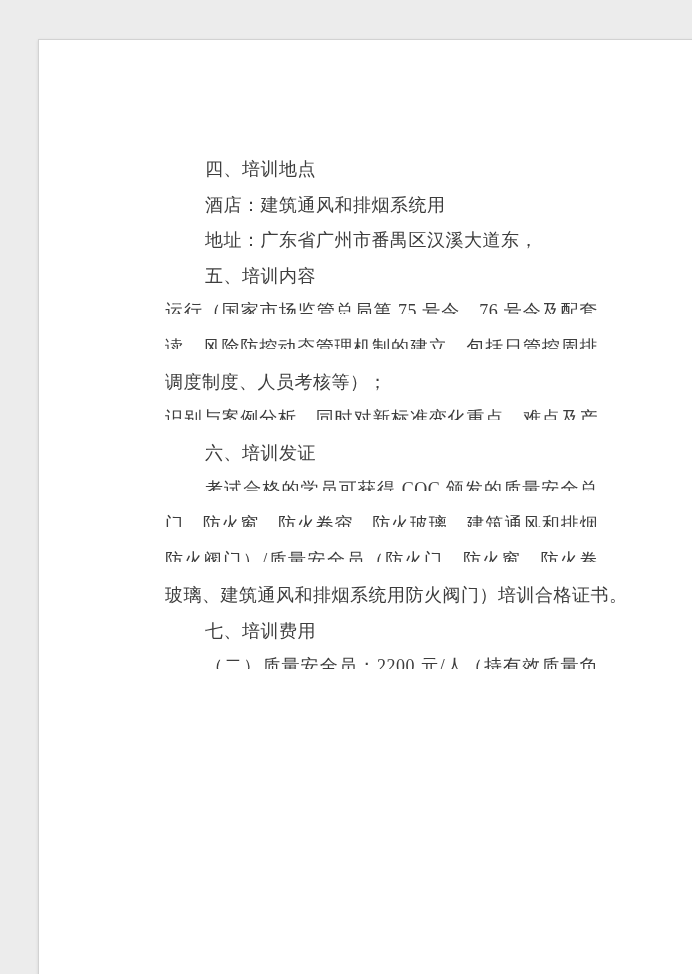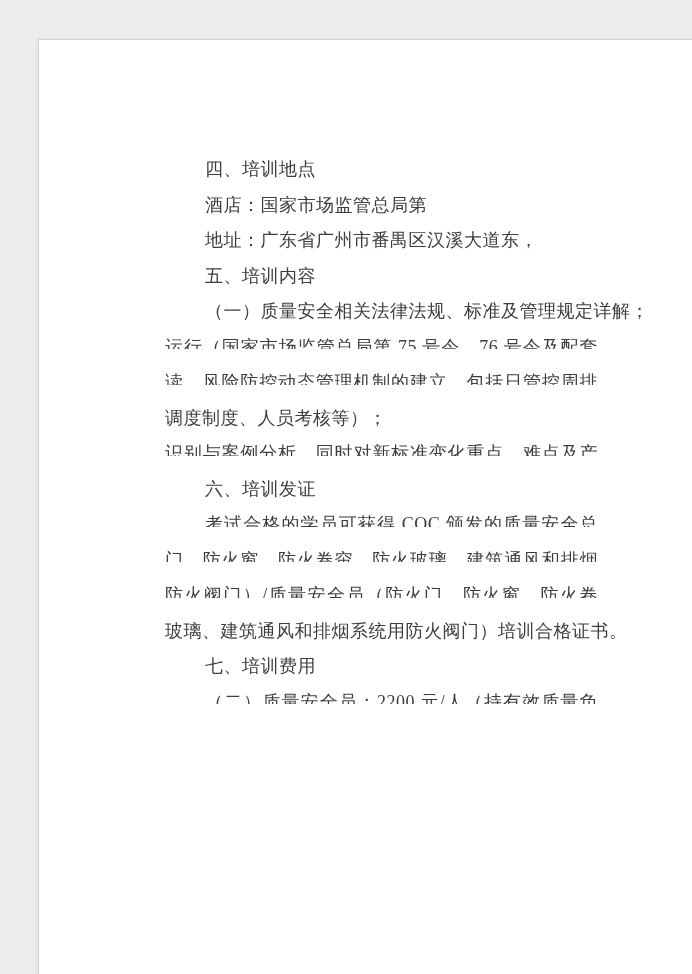--- a/index.html
+++ b/index.html
@@ -58,24 +58,23 @@
     text-indent: 40px;
   }
 </style>
 </head>
 <body>
 
 <div class="stage">
   <div class="paper">
     <div class="content">
         <div class="line indent">四、培训地点</div>
-        <div class="line indent">酒店：国家市场监管总局第</div>
+        <div class="line indent">酒店：建筑通风和排烟系统用</div>
         <div class="line indent">地址：广东省广州市番禺区汉溪大道东，</div>
         <div class="line indent">五、培训内容</div>
-        <div class="line indent">（一）质量安全相关法律法规、标准及管理规定详解；</div>
         <div class="line fill">运行（国家市场监管总局第 75 号令、76 号令及配套政策解</div>
         <div class="line fill">读，风险防控动态管理机制的建立，包括日管控周排查及月</div>
         <div class="line">调度制度、人员考核等）；</div>
         <div class="line fill">识别与案例分析，同时对新标准变化重点、难点及产品发展</div>
         <div class="line indent">六、培训发证</div>
         <div class="line indent fill">考试合格的学员可获得 CQC 颁发的质量安全总监（防火</div>
         <div class="line fill">门、防火窗、防火卷帘、防火玻璃、建筑通风和排烟系统用</div>
         <div class="line fill">防火阀门）/质量安全员（防火门、防火窗、防火卷帘、防火</div>
         <div class="line">玻璃、建筑通风和排烟系统用防火阀门）培训合格证书。</div>
         <div class="line indent">七、培训费用</div>

